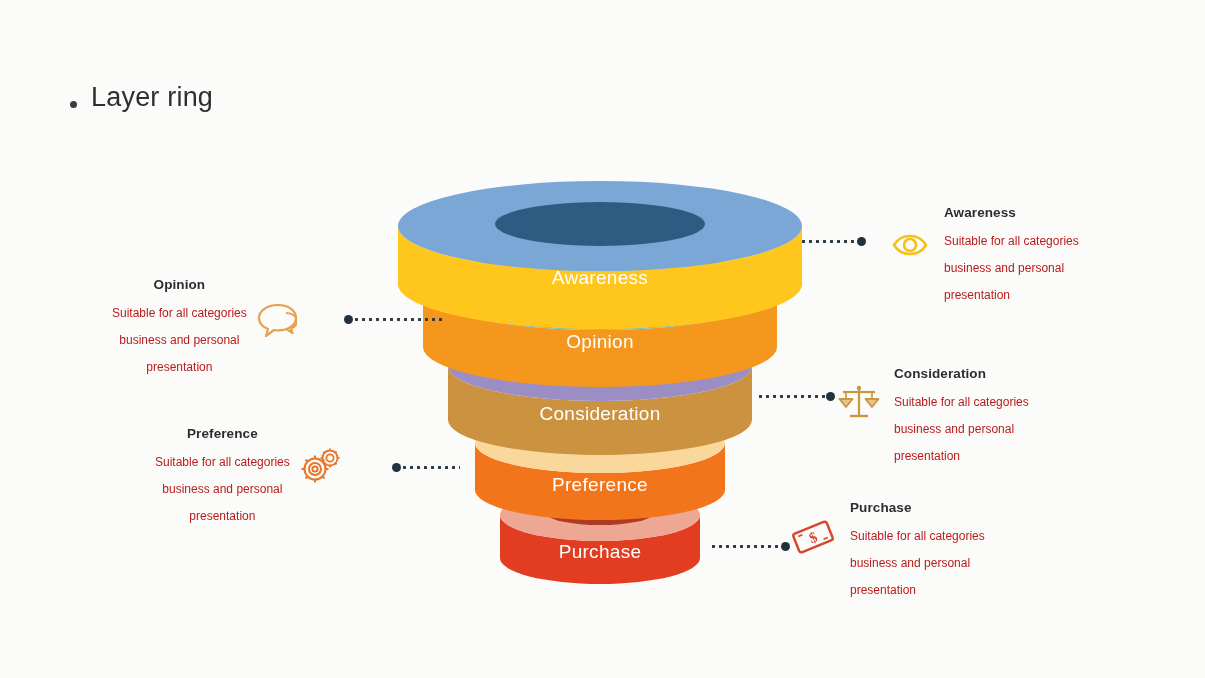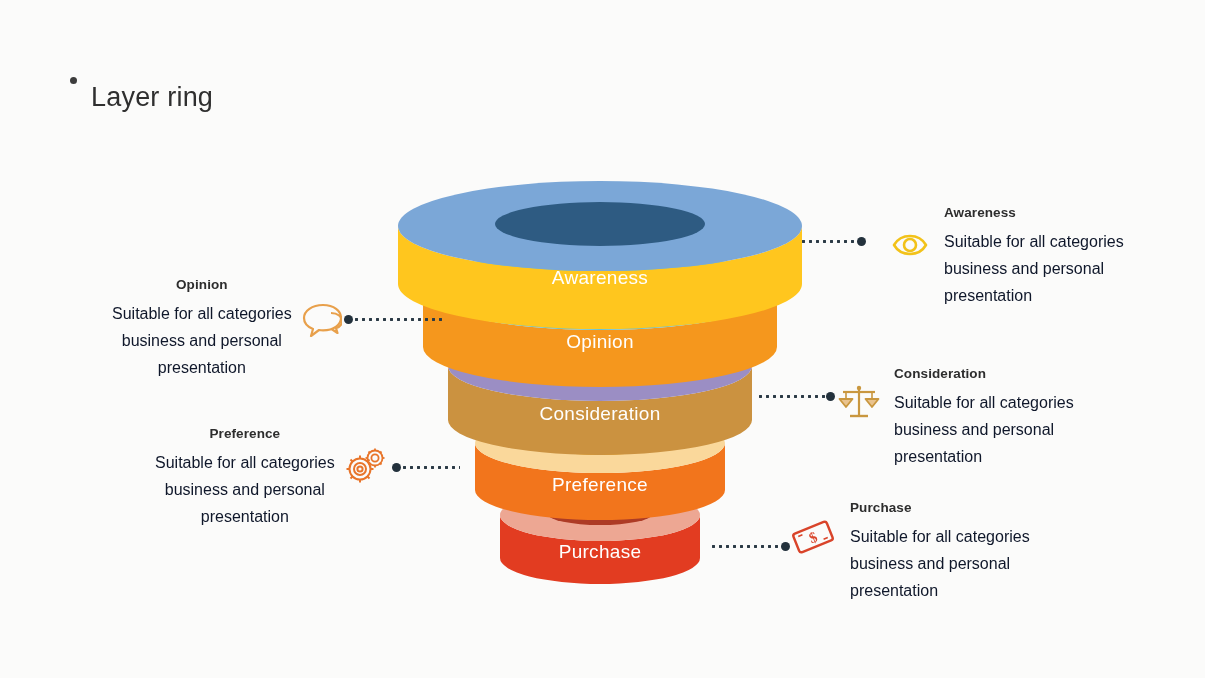--- a/index.html
+++ b/index.html
@@ -20,21 +20,21 @@
     width: 1205px;
     height: 678px;
   }
 
   
   #slide-title {
     position: absolute;
     left: 70px;
     top: 82px;
     display: flex;
-    align-items: flex-start;
+    align-items: flex-end;
     gap: 14px;
   }
   #slide-title .bullet {
     width: 7px;
     height: 7px;
     border-radius: 50%;
     background: #3c3c3c;
     display: inline-block;
     position: relative;
     top: -5px;
@@ -76,22 +76,22 @@
     flex-direction: column;
   }
   .callout .cl-title {
     font-size: 13.5px;
     font-weight: bold;
     color: #2d2d2d;
     margin-bottom: 8px;
     letter-spacing: .1px;
   }
   .callout .cl-line {
-    font-size: 16px;
-    color: #0f172a;
+    font-size: 12px;
+    color: #b91c1c;
     line-height: 27px;
     white-space: nowrap;
   }
   .callout.right .cl-text { align-items: flex-start; text-align: left; margin-left: 14px; }
   .callout.left  .cl-text { align-items: center;     text-align: center; margin-right: 8px; }
   .callout.left  .cl-title { align-self: center; }
 
   
   .connector {
     position: absolute;

